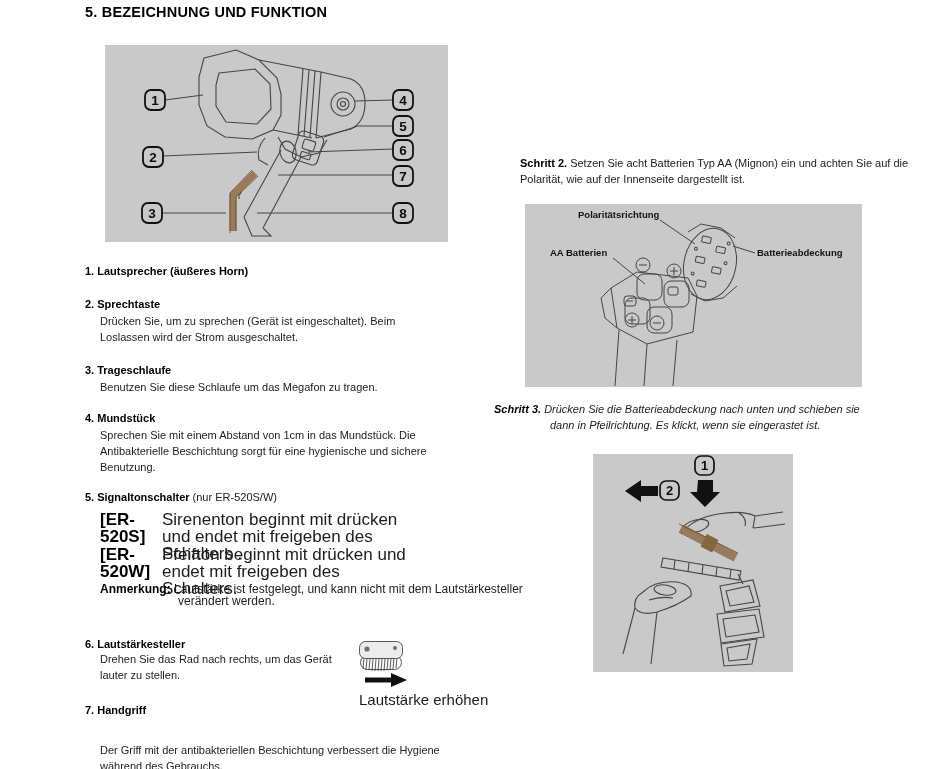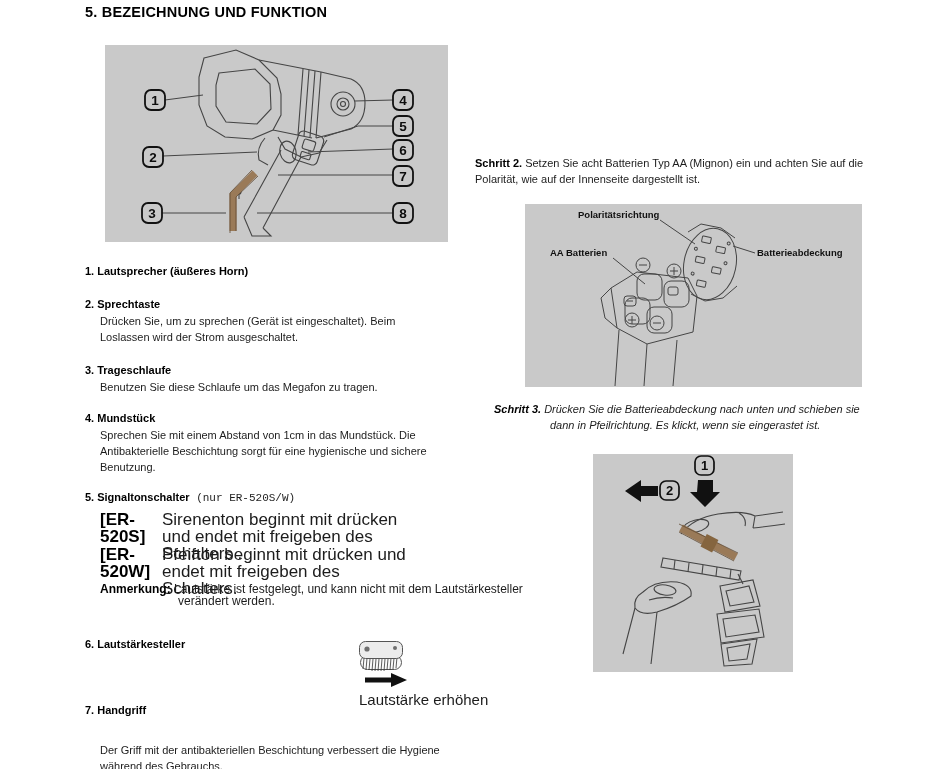--- a/index.html
+++ b/index.html
@@ -1,21 +1,21 @@
 <!DOCTYPE html>
 <html><head>
 <meta charset="utf-8">
 <style>
   html,body{margin:0;padding:0;background:#fff;}
   #page{position:relative;width:940px;height:769px;background:#ffffff;overflow:hidden;
         font-family:"Liberation Sans","DejaVu Sans",sans-serif;color:#1c1c1c;}
   .abs{position:absolute;}
   .title{font-size:14.5px;font-weight:bold;color:#000;letter-spacing:.2px;}
   .head{font-size:11px;font-weight:bold;color:#000;line-height:16px;}
-  .head .reg{font-weight:normal;color:#1c1c1c;font-family:Liberation Mono, monospace;}
+  .head .reg{font-weight:normal;color:#1c1c1c;}
   .body{font-size:11px;line-height:16px;color:#1c1c1c;}
   .figbox{background:#c9c9c9;}
   .entry{display:grid;grid-template-columns:62px 253px;font-size:17px;line-height:17px;}
   .elabel{font-weight:bold;color:#000;}
   .note{font-size:12px;line-height:12px;padding-left:78px;text-indent:-78px;}
   .nlabel{font-weight:bold;color:#000;}
   .steppara{font-size:11px;line-height:15.5px;}
   .steppara b{color:#000;}
   .hang{padding-left:56px;text-indent:-56px;}
   .caption{font-size:15px;color:#1c1c1c;margin-left:12px;}
@@ -132,41 +132,42 @@
   </div>
   <div class="abs entry" style="left:100px;top:546px;">
     <span class="elabel">[ER-520W]</span>
     <span>Pfeifton beginnt mit drücken und endet mit freigeben des Schalters.</span>
   </div>
   <div class="abs note" style="left:100px;top:583px;width:354px;">
     <span class="nlabel">Anmerkung:</span> <span>Lautstärke ist festgelegt, und kann nicht mit dem Lautstärkesteller verändert werden.</span>
   </div>
 
   <div class="abs head" style="left:85px;top:636px;">6. Lautstärkesteller</div>
+  <div class="abs body" style="left:100px;top:651px;width:248px;">Drehen Sie das Rad nach rechts, um das Gerät lauter zu stellen.</div>
 
   <div class="abs" style="left:358px;top:640px;">
     <svg width="46" height="34" viewBox="0 0 46 34">
       <rect x="2.5" y="15.5" width="41" height="14" rx="7" fill="#fafafa" stroke="#555"></rect>
       <path d="M6,18 L5,29 M9,18 L8,30 M12,19 L11,30 M15,19 L14,31 M18,19 L17,31 M21,19 L20,31 M24,19 L23,31 M27,19 L26,31 M30,19 L29,30 M33,18 L32,30 M36,18 L35,29 M39,17 L38,28" stroke="#333" stroke-width="0.8"></path>
       <rect x="1.5" y="1.5" width="43" height="17" rx="6" fill="#ececec" stroke="#555"></rect>
       <circle cx="9" cy="9" r="2.6" fill="#6f6f6f"></circle>
       <circle cx="37" cy="8" r="2" fill="#6f6f6f"></circle>
     </svg>
   </div>
   <div class="abs" style="left:362px;top:671px;">
     <svg width="50" height="18" viewBox="0 0 50 18">
       <path d="M3,6.5 L29,6.5 L29,2 L45,9 L29,16 L29,11.5 L3,11.5 Z" fill="#111"></path>
     </svg>
   </div>
   <div class="abs caption" style="left:347px;top:691px;">Lautstärke erhöhen</div>
 
   <div class="abs head" style="left:85px;top:702px;">7. Handgriff</div>
   <div class="abs body" style="left:100px;top:742px;width:362px;">Der Griff mit der antibakteriellen Beschichtung verbessert die Hygiene während des Gebrauchs.</div>
 
-  <div class="abs steppara" style="left:475px;top:156px;width:392px;">
+  <div class="abs steppara" style="left:520px;top:156px;width:392px;">
     <b>Schritt 2.</b> <span>Setzen Sie acht Batterien Typ AA (Mignon) ein und achten Sie auf die Polarität, wie auf der Innenseite dargestellt ist.</span>
   </div>
 
   <div class="abs figbox" style="left:525px;top:204px;width:337px;height:183px;">
     <svg width="337" height="183" viewBox="0 0 337 183">
       <g stroke="#454545" stroke-width="1" fill="none">
 
         <path d="M135,16 L170,40"></path>
         <path d="M88,54 L120,80"></path>
         <path d="M230,49 L208,42"></path>

